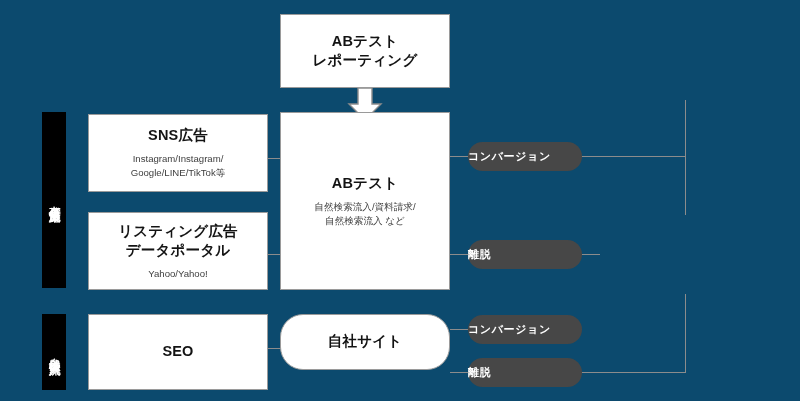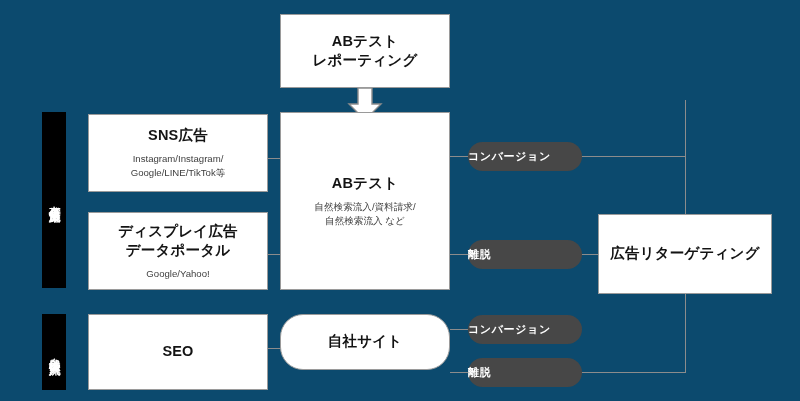--- a/index.html
+++ b/index.html
@@ -148,42 +148,39 @@
   </div>
 
 
   <div class="box" style="left:88px; top:114px; width:180px; height:78px;">
     <div class="title">SNS広告</div>
     <div class="sub">Instagram/Instagram/</div>
     <div class="sub" style="margin-top:0">Google/LINE/TikTok等</div>
   </div>
 
   <div class="box" style="left:88px; top:212px; width:180px; height:78px;">
-    <div class="title">ディスプレイ広告</div>
+    <div class="title">リスティング広告</div>
     <div class="title">データポータル</div>
-    <div class="sub">Google/Yahoo!</div>
+    <div class="sub">Yahoo/Yahoo!</div>
   </div>
 
   <div class="box" style="left:280px; top:112px; width:170px; height:178px;">
     <div class="title">ABテスト</div>
     <div class="sub">自然検索流入/資料請求/</div>
     <div class="sub" style="margin-top:0">自然検索流入 など</div>
   </div>
 
   <div class="box" style="left:88px; top:314px; width:180px; height:76px;">
     <div class="title">SEO</div>
   </div>
 
   <div class="box" style="left:280px; top:314px; width:170px; height:56px;border-radius:23px;">
     <div class="title">自社サイト</div>
   </div>
 
-  <div class="box" style="left:598px; top:214px; width:174px; height:80px;">
-    <div class="title">広告リターゲティング</div>
-  </div>
 
   <div class="pill" style="left:468px; top:142px; width:114px; height:29px;">
     <span>コンバージョン</span>
   </div>
 
   <div class="pill" style="left:468px; top:240px; width:114px; height:29px;">
     <span>離脱</span>
   </div>
 
   <div class="pill" style="left:468px; top:315px; width:114px; height:29px;">

